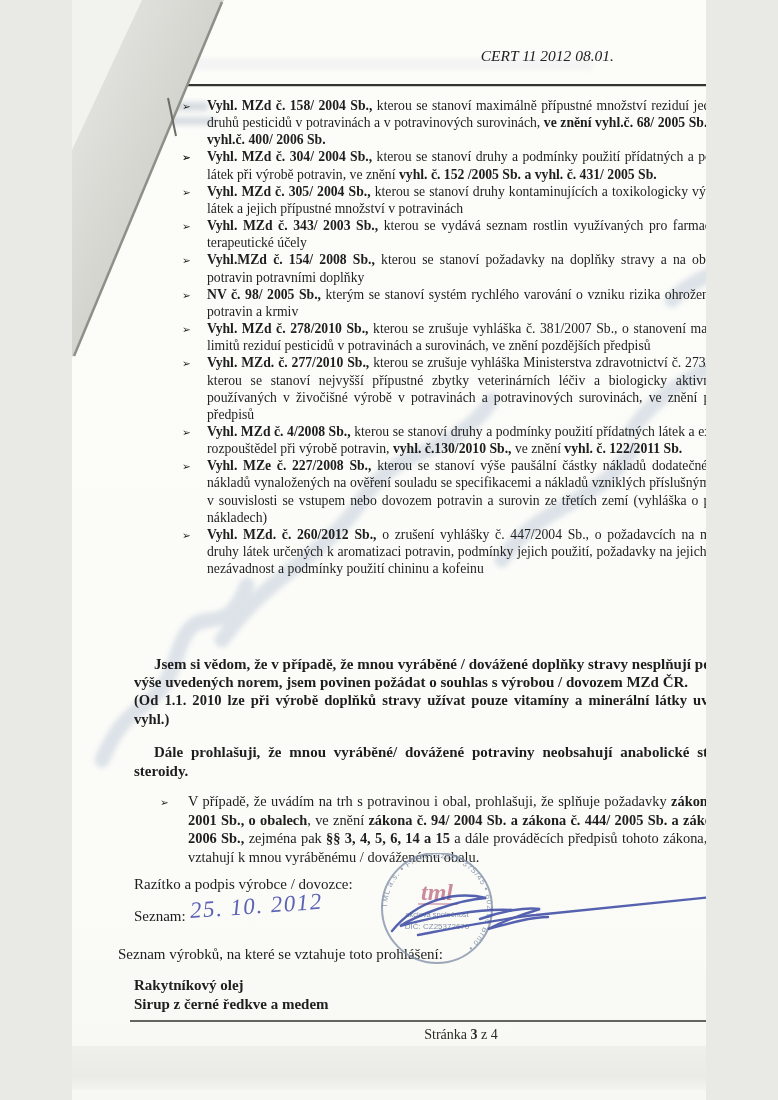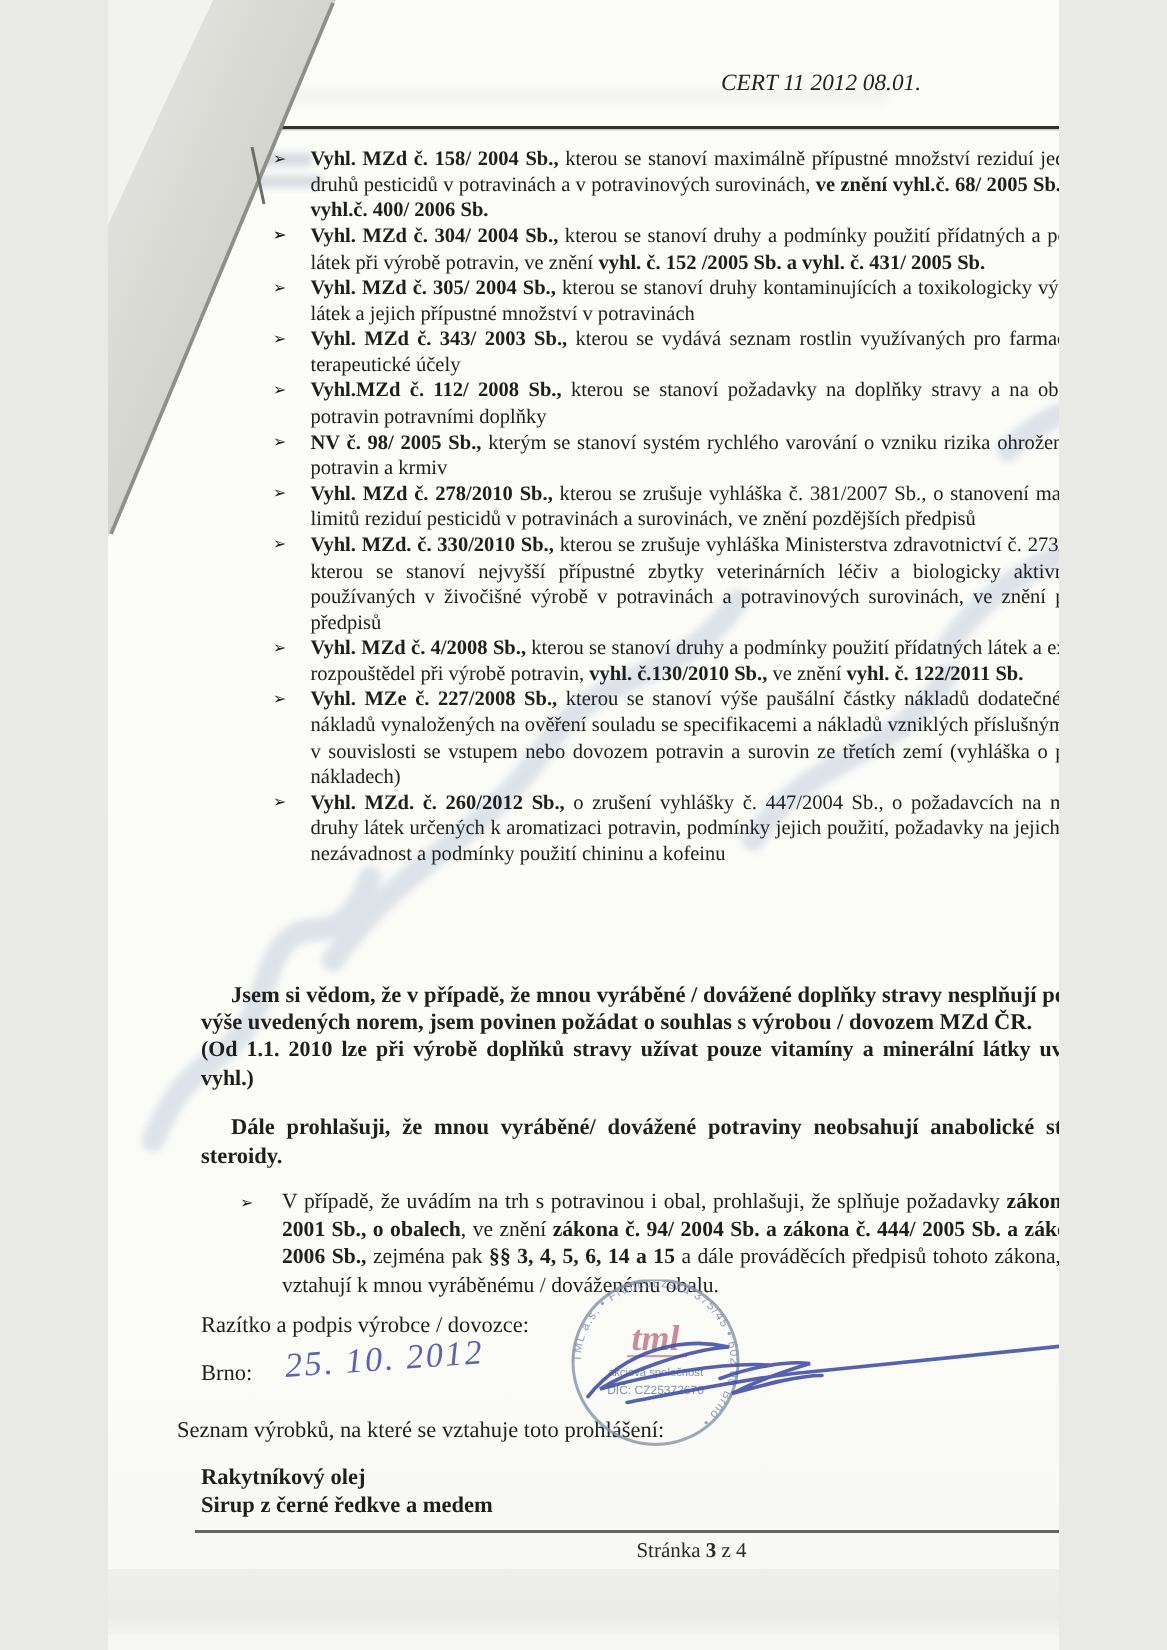--- a/index.html
+++ b/index.html
@@ -89,44 +89,44 @@
 
   <div class="abs header-code content">CERT 11 2012 08.01.</div>
   <div class="abs rule-top content"></div>
 
   <ul class="abs reg-list content">
       <li><span class="marker">➢</span><span><span class="b">Vyhl. MZd č. 158/ 2004 Sb., </span><span>kterou se stanoví maximálně přípustné množství reziduí jednotlivých druhů pesticidů v potravinách a v potravinových surovinách, </span><span class="b">ve znění vyhl.č. 68/ 2005 Sb., ve znění vyhl.č. 400/ 2006 Sb.</span></span></li>
       <li><span class="marker">➢</span></li>
       <li><span class="marker">➢</span><span><span class="b">Vyhl. MZd č. 304/ 2004 Sb., </span><span>kterou se stanoví druhy a podmínky použití přídatných a pomocných látek při výrobě potravin, ve znění </span><span class="b">vyhl. č. 152 /2005 Sb. a vyhl. č. 431/ 2005 Sb.</span></span></li>
       <li><span class="marker">➢</span><span><span class="b">Vyhl. MZd č. 305/ 2004 Sb., </span><span>kterou se stanoví druhy kontaminujících a toxikologicky významných látek a jejich přípustné množství v potravinách</span></span></li>
       <li><span class="marker">➢</span><span><span class="b">Vyhl. MZd č. 343/ 2003 Sb., </span><span>kterou se vydává seznam rostlin využívaných pro farmaceutické a terapeutické účely</span></span></li>
-      <li><span class="marker">➢</span><span><span class="b">Vyhl.MZd č. 112/ 2008 Sb., </span><span>kterou se stanoví požadavky na doplňky stravy a na obohacování potravin potravními doplňky</span></span></li>
+      <li><span class="marker">➢</span><span><span class="b">Vyhl.MZd č. 154/ 2008 Sb., </span><span>kterou se stanoví požadavky na doplňky stravy a na obohacování potravin potravními doplňky</span></span></li>
       <li><span class="marker">➢</span><span><span class="b">NV č. 98/ 2005 Sb., </span><span>kterým se stanoví systém rychlého varování o vzniku rizika ohrožení zdraví z potravin a krmiv</span></span></li>
       <li><span class="marker">➢</span><span><span class="b">Vyhl. MZd č. 278/2010 Sb., </span><span>kterou se zrušuje vyhláška č. 381/2007 Sb., o stanovení maximálních limitů reziduí pesticidů v potravinách a surovinách, ve znění pozdějších předpisů</span></span></li>
-      <li><span class="marker">➢</span><span><span class="b">Vyhl. MZd. č. 330/2010 Sb., </span><span>kterou se zrušuje vyhláška Ministerstva zdravotnictví č. 273/2000 Sb., kterou se stanoví nejvyšší přípustné zbytky veterinárních léčiv a biologicky aktivních látek používaných v živočišné výrobě v potravinách a potravinových surovinách, ve znění pozdějších předpisů</span></span></li>
+      <li><span class="marker">➢</span><span><span class="b">Vyhl. MZd. č. 277/2010 Sb., </span><span>kterou se zrušuje vyhláška Ministerstva zdravotnictví č. 273/2000 Sb., kterou se stanoví nejvyšší přípustné zbytky veterinárních léčiv a biologicky aktivních látek používaných v živočišné výrobě v potravinách a potravinových surovinách, ve znění pozdějších předpisů</span></span></li>
       <li><span class="marker">➢</span><span><span class="b">Vyhl. MZd č. 4/2008 Sb., </span><span>kterou se stanoví druhy a podmínky použití přídatných látek a extrakčních rozpouštědel při výrobě potravin, </span><span class="b">vyhl. č.130/2010 Sb., </span><span>ve znění </span><span class="b">vyhl. č. 122/2011 Sb.</span></span></li>
       <li><span class="marker">➢</span><span><span class="b">Vyhl. MZe č. 227/2008 Sb., </span><span>kterou se stanoví výše paušální částky nákladů dodatečné kontroly, nákladů vynaložených na ověření souladu se specifikacemi a nákladů vzniklých příslušným orgánům v souvislosti se vstupem nebo dovozem potravin a surovin ze třetích zemí (vyhláška o paušálních nákladech)</span></span></li>
       <li><span class="marker">➢</span><span><span class="b">Vyhl. MZd. č. 260/2012 Sb., </span><span>o zrušení vyhlášky č. 447/2004 Sb., o požadavcích na množství a druhy látek určených k aromatizaci potravin, podmínky jejich použití, požadavky na jejich zdravotní nezávadnost a podmínky použití chininu a kofeinu</span></span></li>
     </ul>
 
   <div class="abs decl-block content">
     <p class="p-aware"><span class="b">Jsem si vědom, že v případě, že mnou vyráběné / dovážené doplňky stravy nesplňují požadavky výše uvedených norem, jsem povinen požádat o souhlas s výrobou / dovozem MZd ČR.</span></p>
     <p class="p-note"><span>(Od 1.1. 2010 lze při výrobě doplňků stravy užívat pouze vitamíny a minerální látky uvedené ve vyhl.)</span></p>
     <p class="p-further"><span class="b">Dále prohlašuji, že mnou vyráběné/ dovážené potraviny neobsahují anabolické steroidy a steroidy.</span></p>
   </div>
 
   <div class="abs pack-list content">
     <div class="pack-item">
       <span class="marker">➢</span>
       <span><span>V případě, že uvádím na trh s potravinou i obal, prohlašuji, že splňuje požadavky </span><span class="b">zákona č. 477 / 2001 Sb., o obalech</span><span>, ve znění </span><span class="b">zákona č. 94/ 2004 Sb. a zákona č. 444/ 2005 Sb. a zákona č. 66/ 2006 Sb.,</span><span> zejména pak </span><span class="b">§§ 3, 4, 5, 6, 14 a 15</span><span>  a dále prováděcích předpisů tohoto zákona, pokud se vztahují k mnou vyráběnému / dováženému obalu.</span></span>
     </div>
   </div>
 
   <div class="abs lbl lbl-stamp content">Razítko a podpis výrobce / dovozce:</div>
-  <div class="abs lbl lbl-date content">Brno:</div>
+  <div class="abs lbl lbl-date content">Seznam:</div>
   <div class="abs date-hand content">25. 10. 2012</div>
 
   <svg class="abs stamp-svg" width="380" height="115">
     <defs>
       <path id="ring" d="M27,55 A50,50 0 1,1 127,55 A50,50 0 1,1 27,55"></path>
     </defs>
     <circle cx="77" cy="55" r="55" fill="none" stroke="#8592a8" stroke-width="2" opacity="0.8"></circle>
     <text font-family="Liberation Sans, sans-serif" font-size="8" fill="#8897ad" letter-spacing="0.8" opacity="0.9">
       <textPath href="#ring">TML a.s. • Francouzská 375/45 • 602 00 Brno •</textPath>
     </text>

